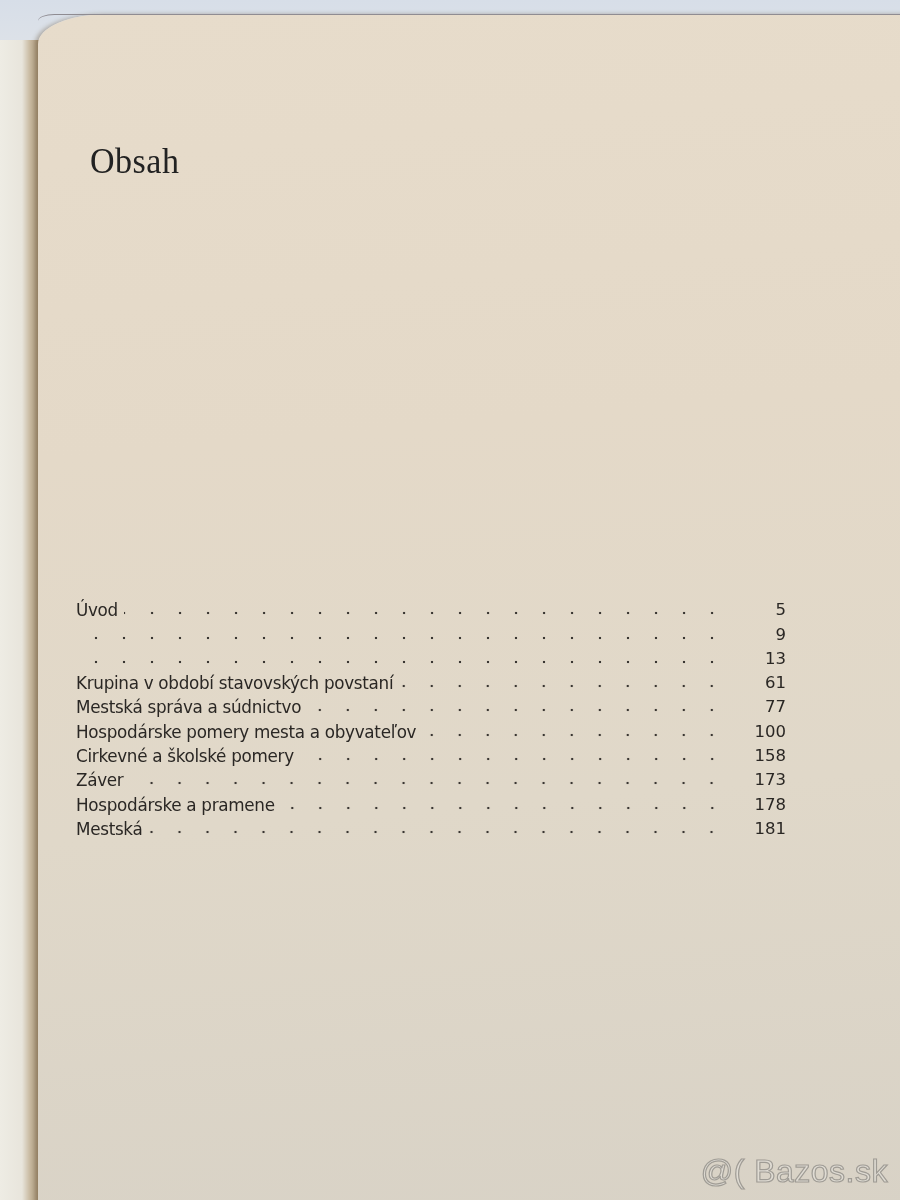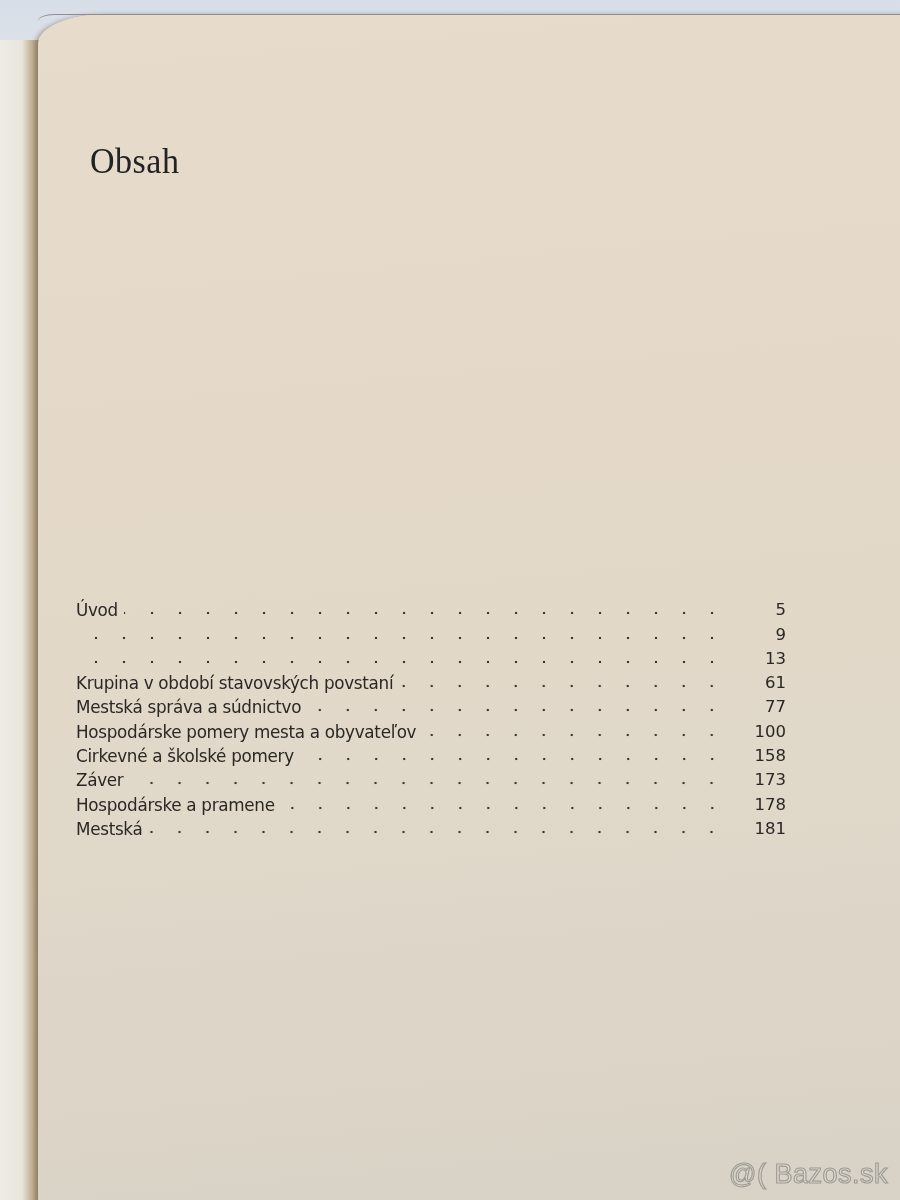--- a/index.html
+++ b/index.html
@@ -47,21 +47,21 @@
     background-image:radial-gradient(circle,#3a3632 1.2px,transparent 1.6px);
     background-size:28px 10px; background-position:right center;
     margin-right:14px;
   }
   .toc-page {
     width:46px; text-align:right;
     font-family:"DejaVu Sans","Liberation Sans",sans-serif; font-size:16.5px;
   }
   .watermark {
     position:absolute; right:12px; bottom:10px;
-    font-family:"Liberation Sans","DejaVu Sans",sans-serif; font-size:27px;
+    font-family:"Liberation Sans","DejaVu Sans",sans-serif; font-size:32px;
     color:rgba(230,228,222,0.55);
     -webkit-text-stroke:1.2px rgba(110,108,104,0.55);
     letter-spacing:0.5px;
   }
 </style>
 </head>
 <body>
 
 <div class="bg-sky"></div>
 <div class="left-page"></div>

